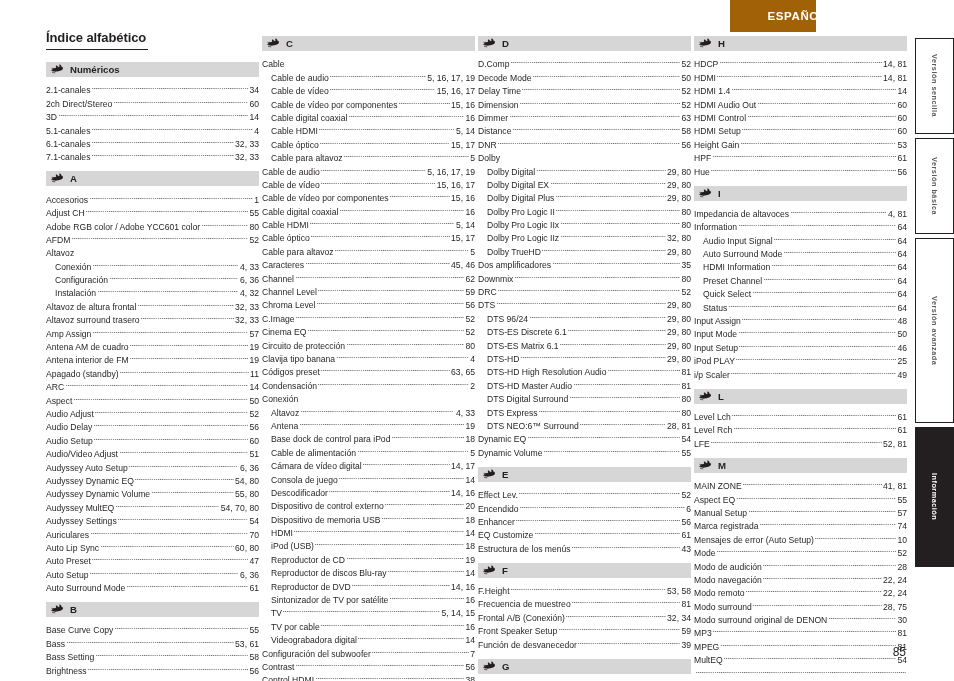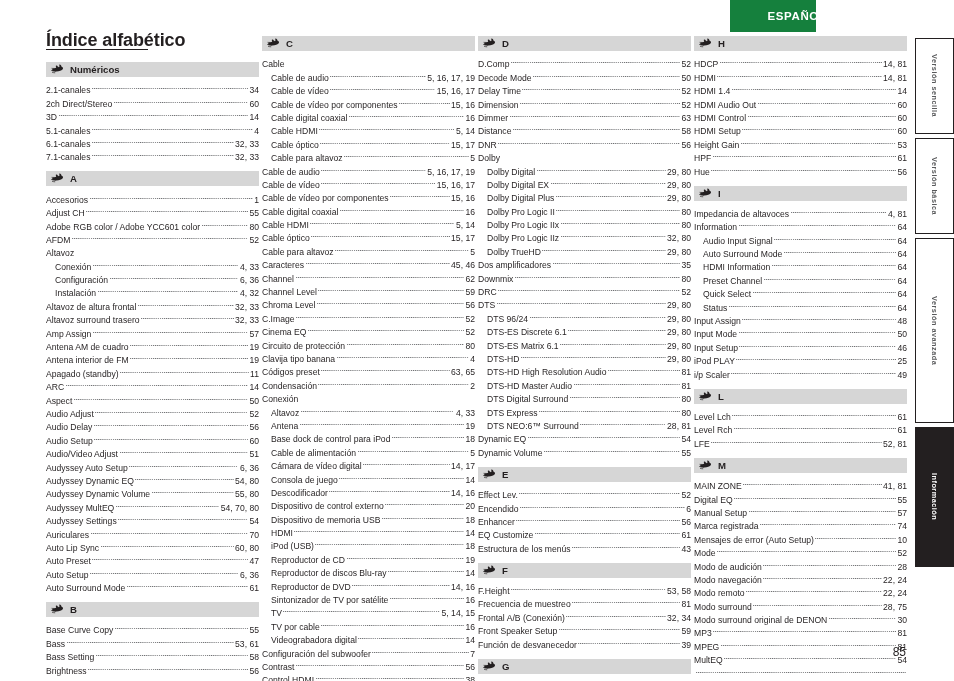--- a/index.html
+++ b/index.html
@@ -9,29 +9,29 @@
     font-family: "Liberation Sans", sans-serif;
     color: #231f20;
     overflow: hidden;
   }
   .page { position: relative; width: 954px; height: 681px; }
 
   
   .lang-badge {
     position: absolute; top: 0; left: 730px;
     width: 86px; height: 32px;
-    background: #15803d; color: #fff;
+    background: #a16207; color: #fff;
     display: flex; align-items: center; justify-content: center;
     font-size: 11.5px; font-weight: bold; letter-spacing: .6px; padding-left: 48px;
   }
 
   
   .page-title {
     position: absolute; left: 46px; top: 30px;
-    font-size: 18px; font-weight: bold;
+    font-size: 13px; font-weight: bold;
     letter-spacing: -.1px;
     padding-bottom: 2px;
   }
   .title-rule {
     position: absolute; left: 46px; top: 49px;
     width: 102px; height: 1px; background: #231f20;
   }
 
   
   .cols {
@@ -1038,21 +1038,21 @@
             </svg>
           </span>
           <span class="letter">M</span>
         </div>
         <div class="entry">
           <span class="t">MAIN ZONE</span>
           <span class="dots"></span>
           <span class="p">41, 81</span>
         </div>
         <div class="entry">
-          <span class="t">Digital EQ</span>
+          <span class="t">Aspect EQ</span>
           <span class="dots"></span>
           <span class="p">55</span>
         </div>
         <div class="entry">
           <span class="t">Manual Setup</span>
           <span class="dots"></span>
           <span class="p">57</span>
         </div>
         <div class="entry">
           <span class="t">Marca registrada</span>

